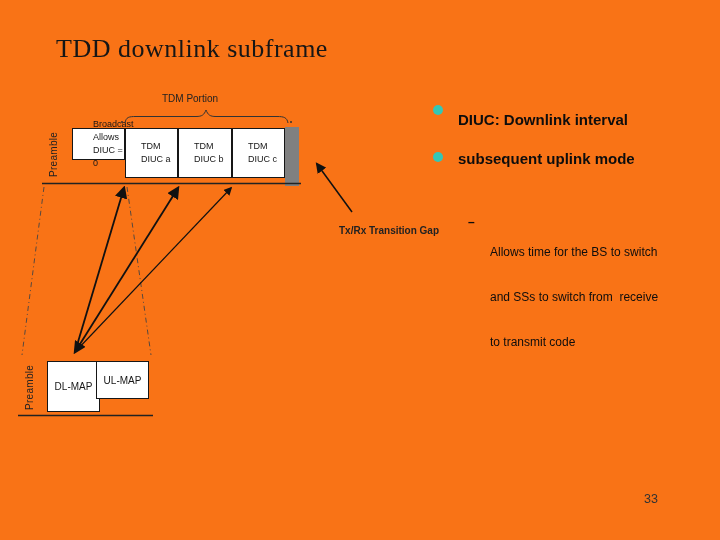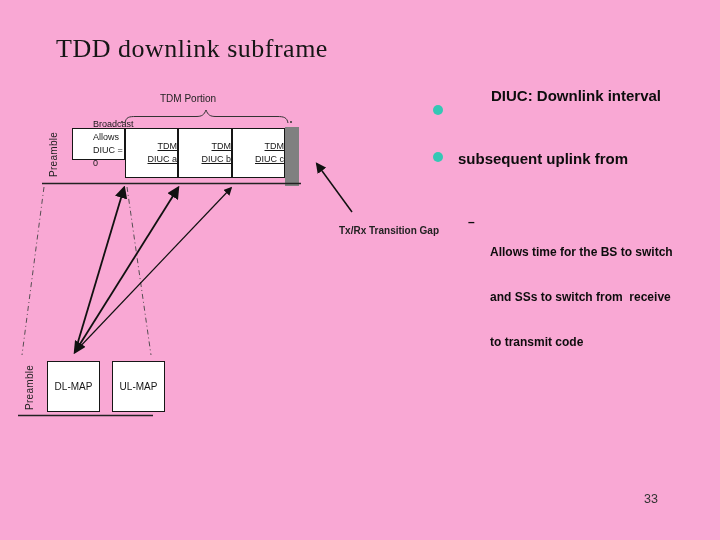--- a/index.html
+++ b/index.html
@@ -1,73 +1,73 @@
 <!DOCTYPE html>
 <html style="--bullet-marker: #35c7b5; --gap-block: #808080;"><head>
 <meta charset="utf-8">
 <style>
   html,body{margin:0;padding:0;background:#fff;}
   .slide{
-    position:relative;width:720px;height:540px;background:#f9a8d4;overflow:hidden;
+    position:relative;width:720px;height:540px;background:#f97316;overflow:hidden;
     font-family:"Liberation Sans",sans-serif;color:#111;
   }
   .title{
     position:absolute;left:56px;top:34px;
     font-family:"Liberation Serif",serif;font-size:26px;font-weight:400;color:#161616;
     letter-spacing:0.5px;white-space:nowrap;
   }
   
   .tdm-portion-label{
-    position:absolute;left:160px;top:93px;width:100px;
+    position:absolute;left:140px;top:93px;width:100px;text-align:center;
     font-size:10px;color:#222;white-space:nowrap;
   }
   .vlabel{
     position:absolute;display:flex;align-items:center;justify-content:center;
     writing-mode:vertical-rl;transform:rotate(180deg);
     font-size:10px;color:#222;letter-spacing:0.3px;
   }
   .preamble-top{left:45px;top:128px;width:17px;height:52px;}
   .preamble-bottom{left:21px;top:361px;width:17px;height:52px;}
   .block{
     position:absolute;box-sizing:border-box;border:1.3px solid #161616;background:#fff;
     display:flex;flex-direction:column;justify-content:center;
     font-size:9px;line-height:13px;color:#161616;
   }
-  .block.lefttext{padding-left:4px;align-items:flex-end;text-decoration:underline;}
+  .block.lefttext{padding-left:15px;align-items:flex-start;}
   .broadcast{left:72px;top:128px;width:53px;height:32px;padding-left:20px;}
   .tdm-a{left:125px;top:128px;width:53px;height:50px;}
   .tdm-b{left:178px;top:128px;width:54px;height:50px;}
   .tdm-c{left:232px;top:128px;width:53px;height:50px;}
   .gap-block{position:absolute;left:285px;top:127px;width:14px;height:59px;background:var(--gap-block,#808080);}
   .map-block{
     position:absolute;box-sizing:border-box;border:1.3px solid #161616;background:#fff;
     display:flex;align-items:center;justify-content:center;font-size:10px;color:#161616;
   }
   .dlmap{left:47px;top:361px;width:53px;height:51px;text-align:center;}
-  .ulmap{left:112px;top:361px;width:53px;height:51px;}
+  .ulmap{left:96px;top:361px;width:53px;height:38px;}
   .txrx-label{
     position:absolute;left:315px;top:225px;font-size:10px;font-weight:600;color:#222;white-space:nowrap;margin-left:24px;
   }
   .connector-svg{position:absolute;left:0;top:0;width:720px;height:540px;pointer-events:none;}
   
   .marker{
     position:absolute;width:10px;height:10px;border-radius:50%;
     background:var(--bullet-marker,#35c7b5);
   }
   .m1{left:433px;top:105px;}
   .m2{left:433px;top:152px;}
   .btext{
     position:absolute;left:458px;font-size:15px;font-weight:700;line-height:21.8px;color:#0d0d0d;
     white-space:nowrap;
   }
-  .b1{top:85px;margin-left:33px;}
+  .b1{top:109px;}
   .b2{top:148px;}
   .subbullet{position:absolute;left:468px;top:215px;display:flex;}
   .sdash{font-size:12px;font-weight:700;width:22px;line-height:15px;color:#0d0d0d;}
-  .stext{font-size:12px;font-weight:700;line-height:15px;color:#0d0d0d;white-space:pre-wrap;}
+  .stext{font-size:12px;font-weight:400;line-height:15px;color:#0d0d0d;white-space:pre-wrap;}
   .pagenum{position:absolute;left:644px;top:492px;font-size:12.5px;color:#333;text-align:right;}
 </style>
 </head>
 <body>
 
 <div class="slide">
 
   <div class="title">TDD downlink subframe</div>
 
   <div>
@@ -133,21 +133,21 @@
 
   <div>
 
     <span class="marker m1"></span>
     <div class="btext b1">
       <div>DIUC: Downlink interval</div>
     </div>
 
     <span class="marker m2"></span>
     <div class="btext b2">
-      <div>subsequent uplink from</div>
+      <div>subsequent uplink mode</div>
     </div>
 
     <div class="subbullet">
       <div class="sdash">–</div>
       <div class="stext">
         <div>Allows time for the BS to switch</div>
         <div>and SSs to switch from  receive</div>
         <div>to transmit code</div>
       </div>
     </div>

